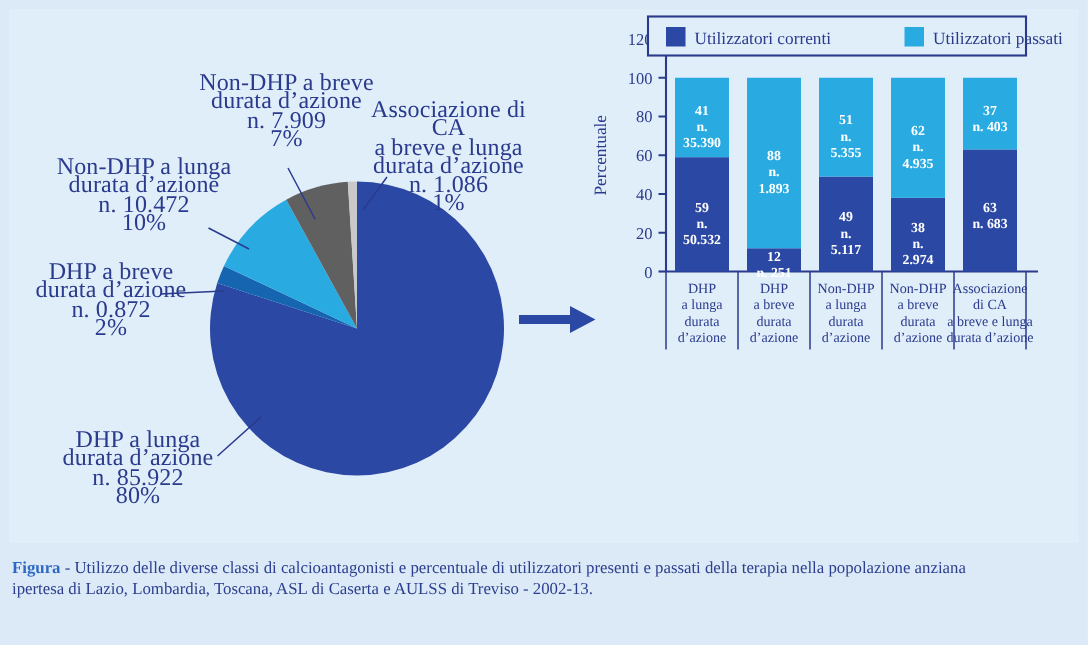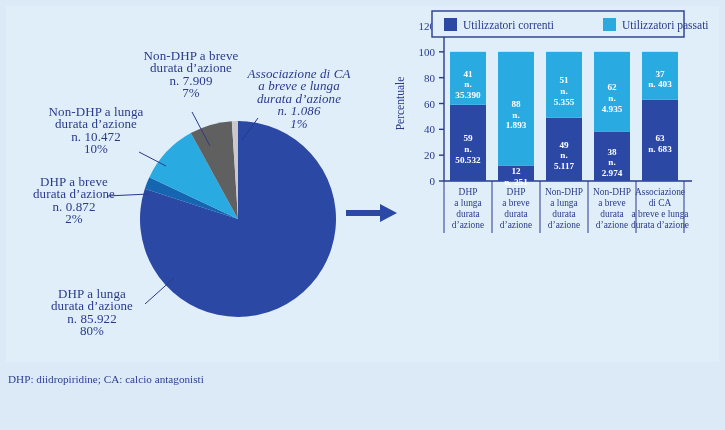--- a/index.html
+++ b/index.html
@@ -17,29 +17,29 @@
     width:713px; height:356px;
     background:#e0eefa;
     box-sizing:border-box;
   }
 
   
   .pie-area{position:absolute;left:0;top:0;width:370px;height:356px;}
   .pie-svg{position:absolute;left:0;top:0;}
   .pie-label{
     position:absolute;
-    font-size:13px;
+    font-size:16px;
     line-height:12.4px;
     color:#2a3a8c;
     text-align:center;
     white-space:pre-line;
     letter-spacing:.1px;
   }
   .lbl-nondhp-breve{left:126px;top:44px;width:118px;}
-  .lbl-assoc{left:238px;top:62px;width:110px;font-style:italic;}
+  .lbl-assoc{left:238px;top:62px;width:110px;}
   .lbl-nondhp-lunga{left:28px;top:100px;width:124px;}
   .lbl-dhp-breve{left:6px;top:170px;width:124px;}
   .lbl-dhp-lunga{left:20px;top:282px;width:132px;}
 
   
   .bar-area{position:absolute;left:378px;top:0;width:335px;height:356px;}
   .bar-svg{position:absolute;left:0;top:0;}
 
   
   .arrow-wrap{position:absolute;left:340px;top:196px;}
@@ -199,14 +199,15 @@
             <rect x="219" y="12" width="13" height="13" fill="#29abe2"></rect>
             <text x="238" y="23" font-size="11.5" font-family="&quot;Liberation Serif&quot;, serif" fill="#2a3a8c">Utilizzatori passati</text>
           </g>
         </g>
     </svg>
   </div>
 
 </div>
 
 <div class="caption">
-  <span class="cap-line">DHP: diidropiridine; CA: calcio antagonisti</span>
+  <span class="cap-line"><b>Figura</b><span> - Utilizzo delle diverse classi di calcioantagonisti e percentuale di utilizzatori presenti e passati della terapia nella popolazione anziana</span></span>
+  <span class="cap-line">ipertesa di Lazio, Lombardia, Toscana, ASL di Caserta e AULSS di Treviso - 2002-13.</span>
 </div>
 
 </body></html>

